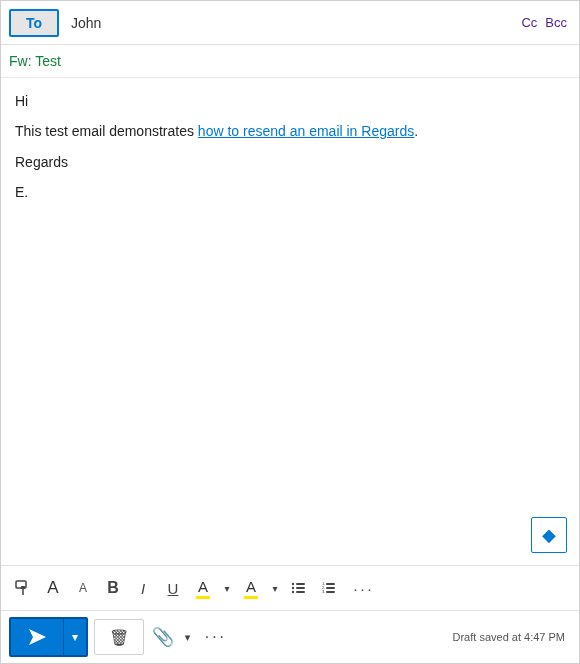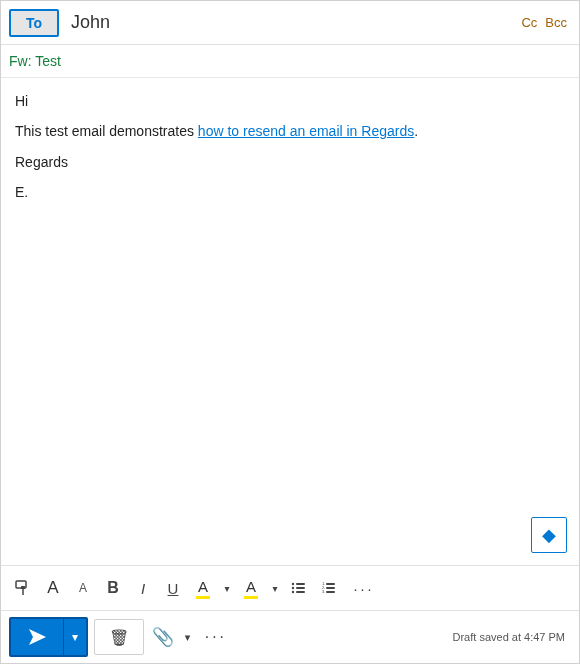--- a/index.html
+++ b/index.html
@@ -32,31 +32,31 @@
       margin: 6px 8px;
       cursor: pointer;
       border-radius: 2px;
       min-width: 50px;
       text-align: center;
     }
     .to-input {
       flex: 1;
       border: none;
       outline: none;
-      font-size: 18px;
+      font-size: 14px;
       color: #333;
       padding: 4px 4px;
     }
     .cc-bcc-area {
       display: flex;
       gap: 8px;
       padding-right: 12px;
     }
     .cc-link, .bcc-link {
-      color: #a16207;
+      color: #4c1d95;
       font-size: 13px;
       cursor: pointer;
       text-decoration: none;
       background: none;
       border: none;
     }
 
     
     .subject-row {
       padding: 8px 8px;

